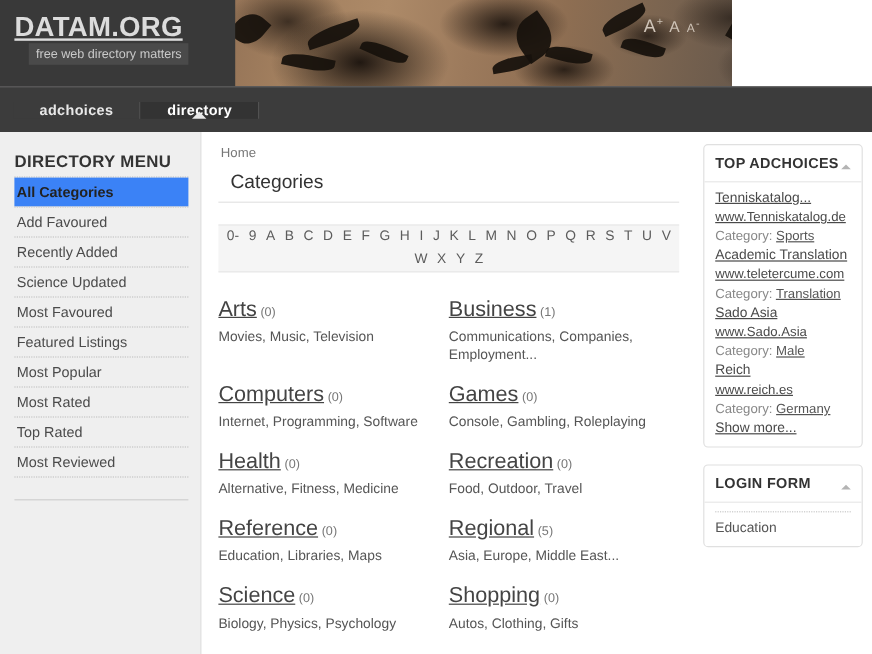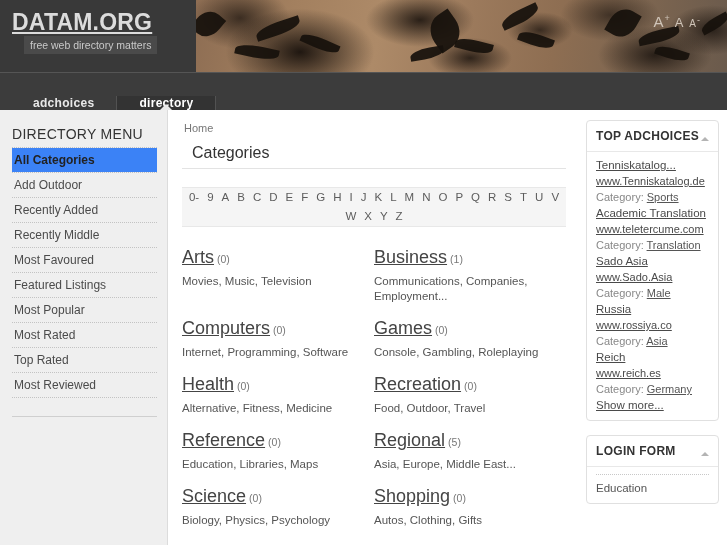--- a/index.html
+++ b/index.html
@@ -9,21 +9,21 @@
     overflow: hidden;
     background: #ffffff;
     font-family: "Liberation Sans", sans-serif;
     font-size: 12px;
     color: #444444;
   }
 
   
   #header {
     position: relative;
-    width: 727px; height: 72px;
+    width: 610px; height: 72px;
     background: #0f172a;
     overflow: hidden;
   }
   .hdr-photo {
     position:absolute; inset:0;
     background:
       radial-gradient(ellipse 120px 70px at 300px 52px, rgba(20,14,10,.92) 0%, rgba(20,14,10,0) 62%),
       radial-gradient(ellipse 90px 45px at 420px 20px, rgba(20,14,10,.85) 0%, rgba(20,14,10,0) 60%),
       radial-gradient(ellipse 70px 34px at 470px 58px, rgba(20,14,10,.80) 0%, rgba(20,14,10,0) 60%),
       radial-gradient(ellipse 55px 30px at 540px 30px, rgba(20,14,10,.70) 0%, rgba(20,14,10,0) 60%),
@@ -67,21 +67,21 @@
   .fs-med   { font-size:13px; margin-left:4px;}
   .fs-small { font-size:10px; margin-left:5px;}
 
   
   #nav {
     position:relative;
     width:727px; height:38px;
     background:#3c3c3c;
     border-top:1px solid #555;
     display:flex;
-    align-items:flex-end;
+    align-items:center;
   }
   #nav .spacer-l { width:11px; border-right:1px solid #525252; }
   .tab {
     display:flex; align-items:center; justify-content:center;
     padding:0 22px;
     font-size:12px; font-weight:bold;
     color:#e8e8e8;
     border-right:1px solid #525252;
     background:#3c3c3c;
     cursor:pointer;
@@ -96,21 +96,21 @@
   }
   #nav .spacer-r { flex:1; }
 
   
   #page { position:relative; width:727px; height:435px; background:#ffffff; display:flex; }
   #leftcol {
     width:168px; background:#efefef; border-right:1px solid #dcdcdc;
     padding:16px 10px 0 12px;
   }
   #leftcol h3 {
-    margin:0 0 5px 0; font-size:14px; font-weight:normal; color:#333;
+    margin:0 0 5px 0; font-size:14px; font-weight:bold; color:#333;
     letter-spacing:.3px;
   }
   .menu { list-style:none; margin:0; padding:0; }
   .menu li {
     border-top:1px dotted #c3c3c3;
   }
   .menu li:last-child { border-bottom:1px dotted #c3c3c3; }
   .menu a {
     display:block; padding:5px 4px 5px 2px;
     font-size:12px; color:#4b4b4b; text-decoration:none;
@@ -221,27 +221,27 @@
 
 <div id="page">
 
   <div id="leftcol">
     <h3>DIRECTORY MENU</h3>
     <ul class="menu">
       <li class="current">
           <a href="#">All Categories</a>
         </li>
       <li>
-          <a href="#">Add Outdoor</a>
+          <a href="#">Add Favoured</a>
         </li>
       <li>
           <a href="#">Recently Added</a>
         </li>
       <li>
-          <a href="#">Recently Middle</a>
+          <a href="#">Science Updated</a>
         </li>
       <li>
           <a href="#">Most Favoured</a>
         </li>
       <li>
           <a href="#">Featured Listings</a>
         </li>
       <li>
           <a href="#">Most Popular</a>
         </li>
@@ -336,25 +336,20 @@
               <a href="#">Academic Translation</a>
               <a href="#" class="ad-url">www.teletercume.com</a>
               <div class="ad-cat">Category: <a href="#">Translation</a></div>
             </div>
             <div class="ad">
               <a href="#">Sado Asia</a>
               <a href="#" class="ad-url">www.Sado.Asia</a>
               <div class="ad-cat">Category: <a href="#">Male</a></div>
             </div>
             <div class="ad">
-              <a href="#">Russia</a>
-              <a href="#" class="ad-url">www.rossiya.co</a>
-              <div class="ad-cat">Category: <a href="#">Asia</a></div>
-            </div>
-            <div class="ad">
               <a href="#">Reich</a>
               <a href="#" class="ad-url">www.reich.es</a>
               <div class="ad-cat">Category: <a href="#">Germany</a></div>
             </div>
           </div>
         <a class="showmore" href="#">Show more...</a>
       </div>
     </div>
 
     <div class="module">

